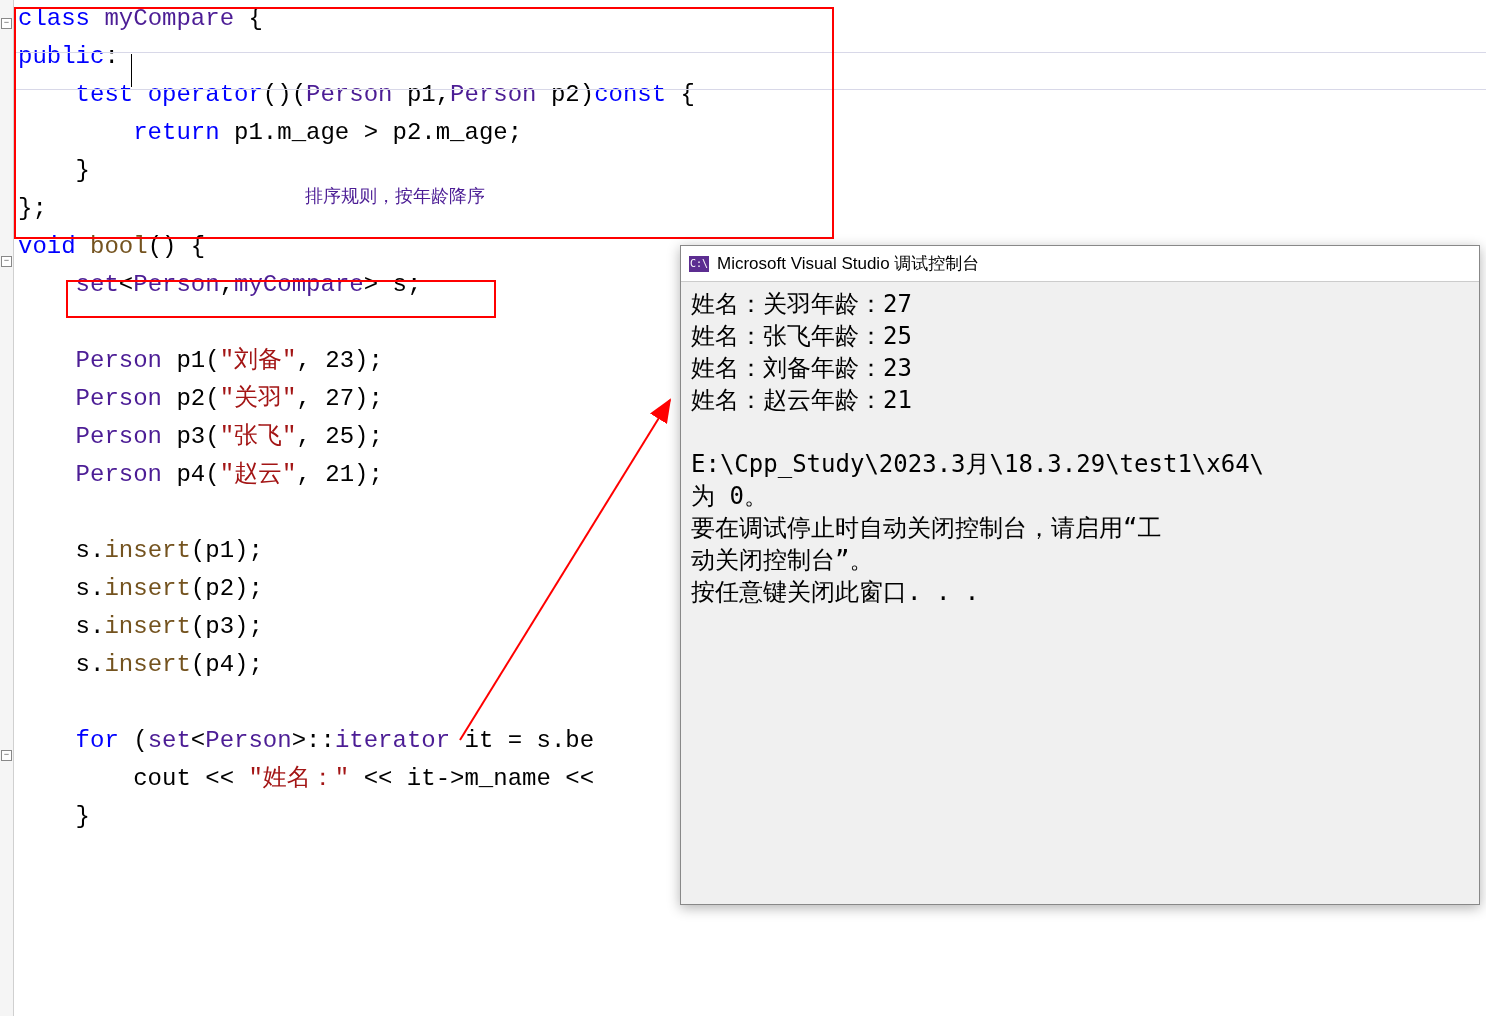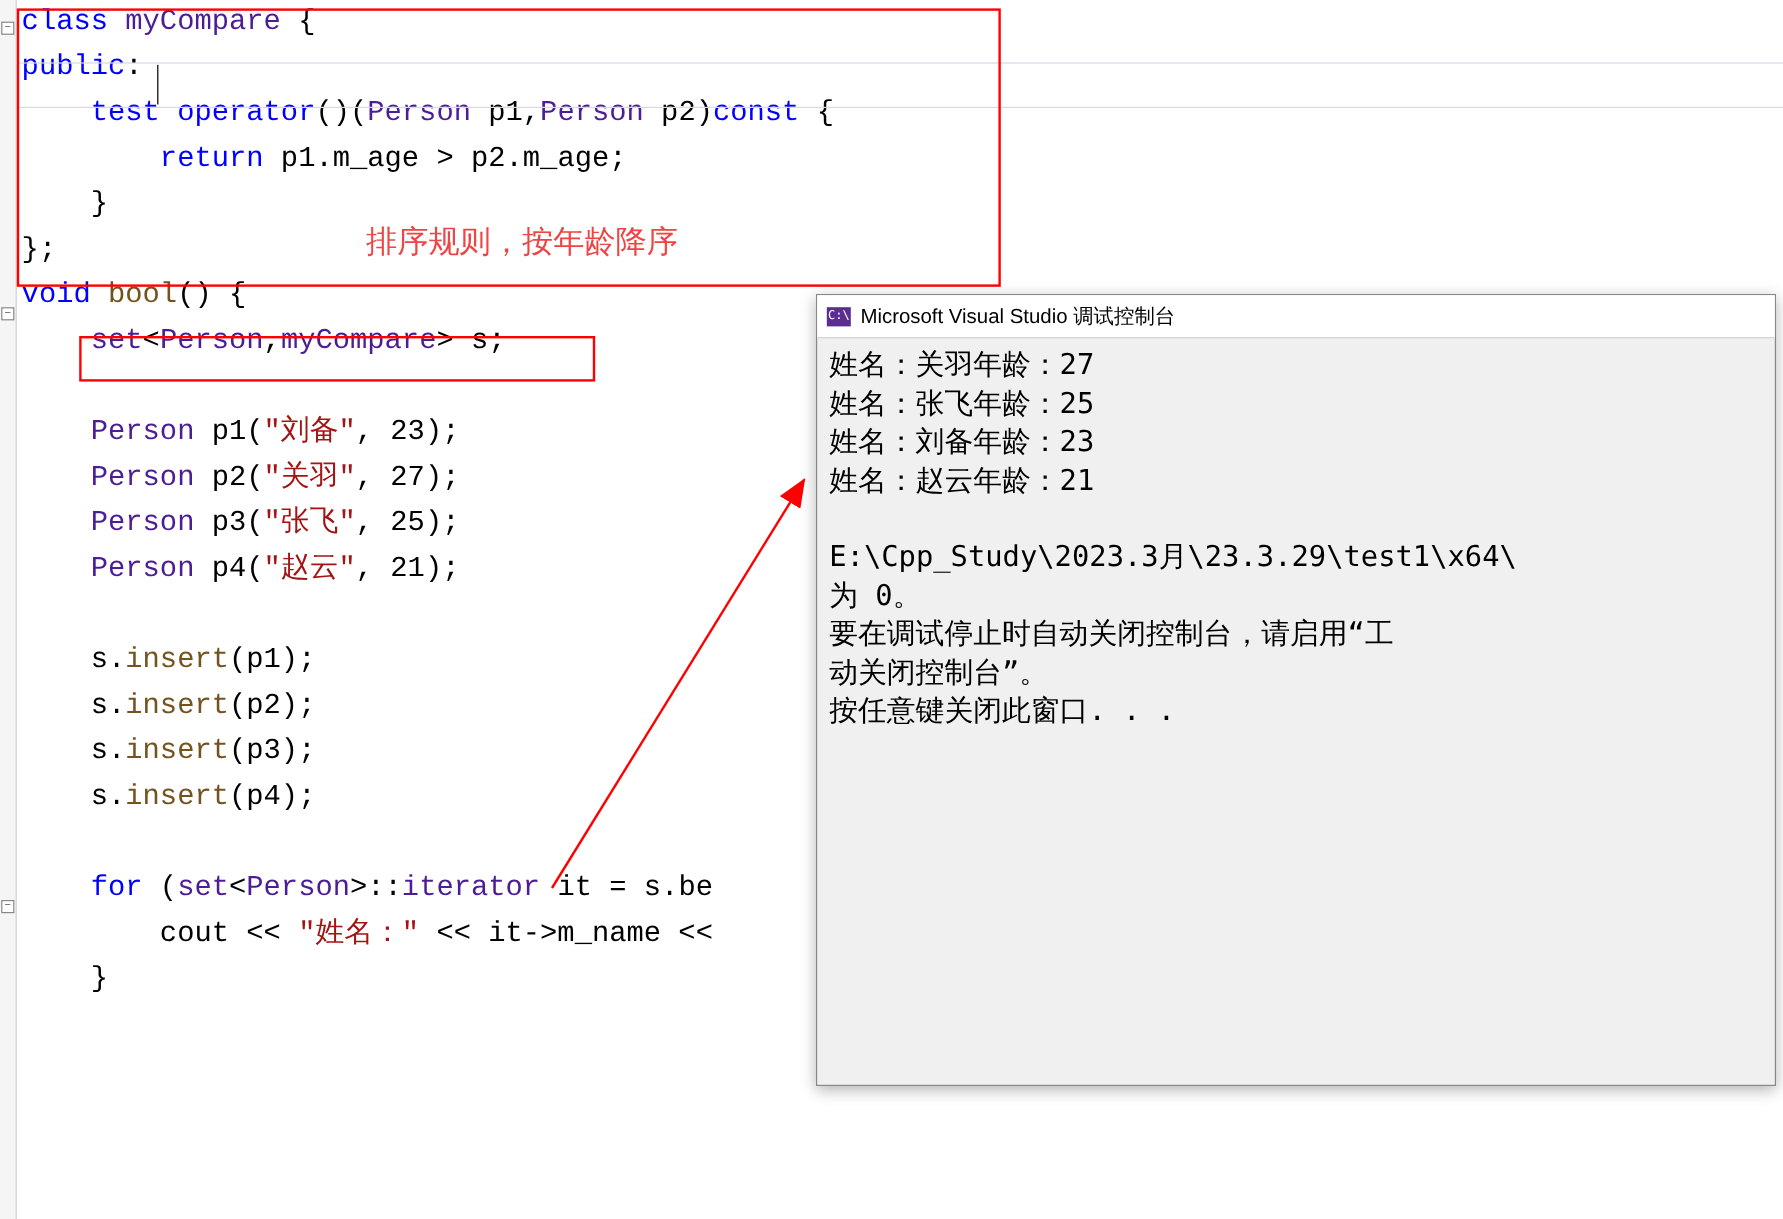--- a/index.html
+++ b/index.html
@@ -68,22 +68,22 @@
       top: 280px;
       width: 430px;
       height: 38px;
       border: 2px solid #ff0000;
       pointer-events: none;
     }
     .annotation {
       position: absolute;
       left: 305px;
       top: 184px;
-      color: #ef4444;
-      font-size: 26px;
+      color: #4c1d95;
+      font-size: 18px;
       font-family: Liberation Sans, sans-serif;
     }
     .cursor-line-highlight {
       position: absolute;
       left: 14px;
       top: 52px;
       right: 0;
       height: 38px;
       border-top: 1px solid #d8d8e8;
       border-bottom: 1px solid #d8d8e8;
@@ -198,18 +198,18 @@
 <div class="console-window">
   <div class="console-titlebar">
     <div class="console-icon">C:\</div>
     <span>Microsoft Visual Studio 调试控制台</span>
   </div>
   <div class="console-body" id="console-body">姓名：关羽年龄：27
 姓名：张飞年龄：25
 姓名：刘备年龄：23
 姓名：赵云年龄：21
 
-E:\Cpp_Study\2023.3月\23.3.29\test1\x64\
+E:\Cpp_Study\2023.3月\18.3.29\test1\x64\
 为 0。
 要在调试停止时自动关闭控制台，请启用“工
 动关闭控制台”。
 按任意键关闭此窗口. . .</div>
 </div>
 
 </body></html>

